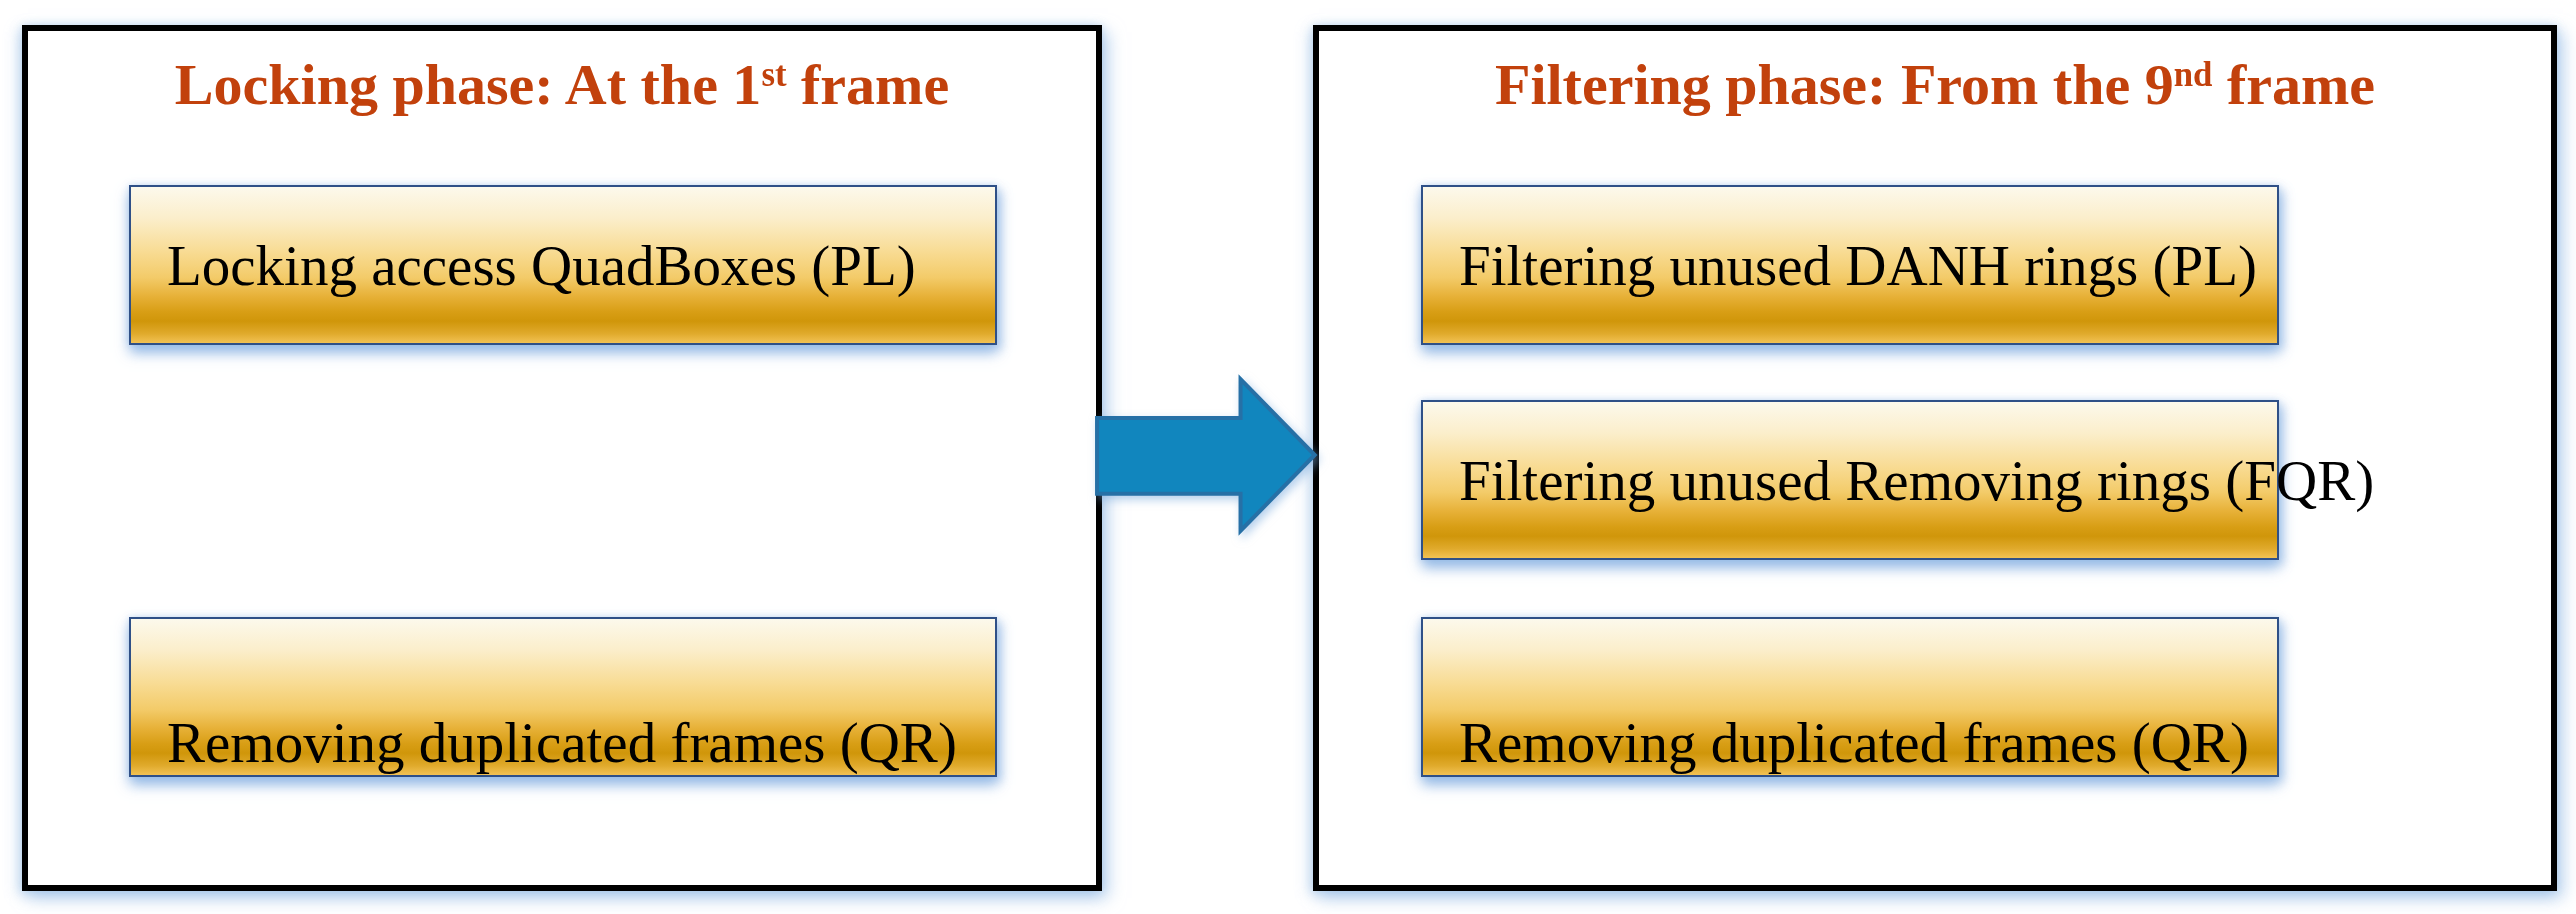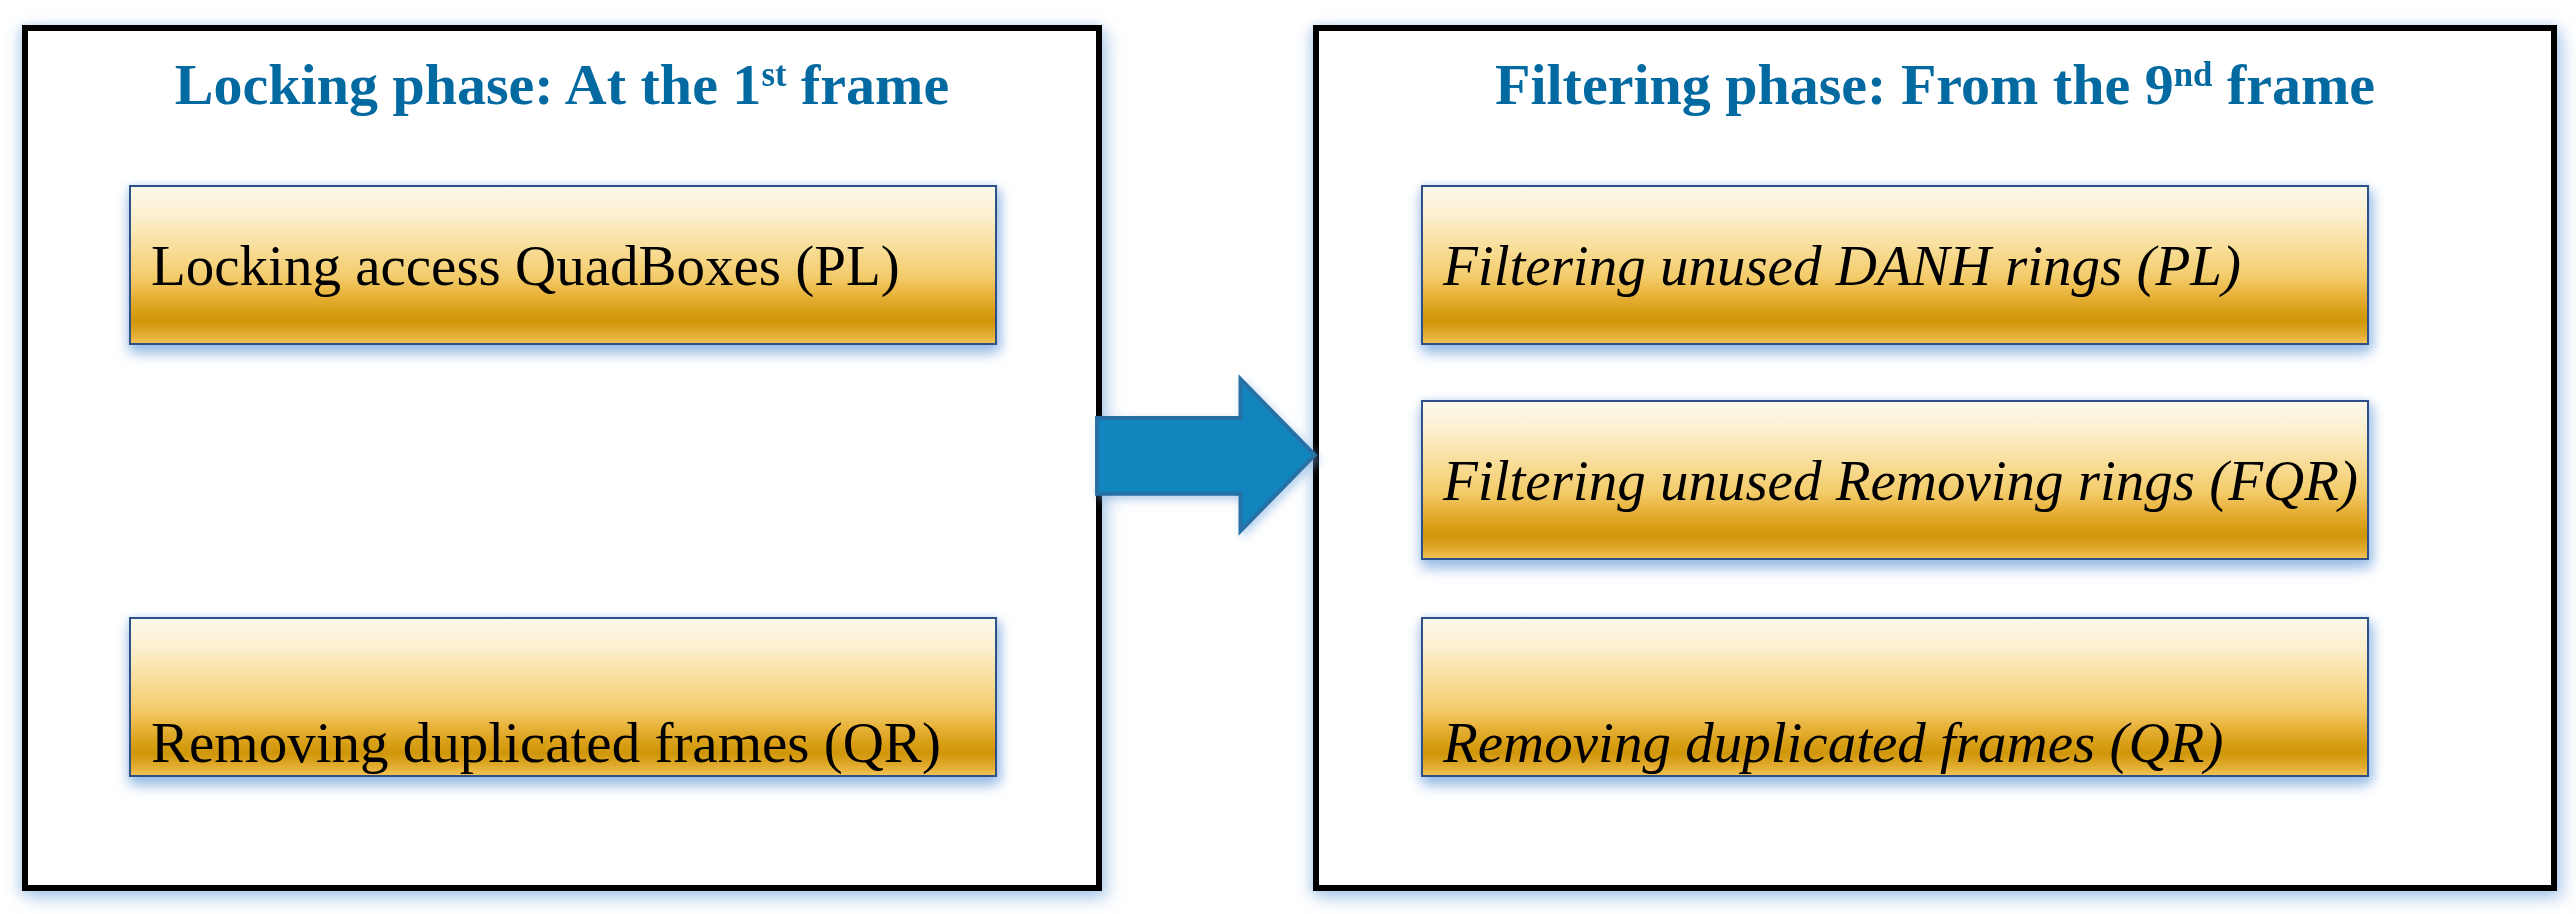--- a/index.html
+++ b/index.html
@@ -23,56 +23,56 @@
                 0 0 8px rgba(143, 184, 228, 0.30);
   }
   .panel--left  { left: 22px;   width: 1080px; }
   .panel--right { left: 1313px; width: 1244px; }
   .panel-title {
     margin-top: 21px;
     text-align: center;
     font-weight: bold;
     font-size: 58px;
     line-height: 1.15;
-    color: #0369a1;
+    color: #c2410c;
     white-space: nowrap;
   }
   .sup {
     font-size: 0.60em;
     position: relative;
     top: -0.52em;
     font-weight: bold;
   }
   .gold-box {
     position: absolute;
     height: 160px;
     box-sizing: border-box;
     border: 2.4px solid #2F5087;
     display: flex;
     align-items: center;
-    padding-left: 20px;
+    padding-left: 36px;
     font-size: 57px;
     color: #000000;
     white-space: nowrap;
     background: linear-gradient(180deg,
       #FCF9EC 0%,
       #FBEECB 20%,
       #F8DB92 42%,
       #F3CB69 58%,
       #E7B138 70%,
       #D89E15 80%,
       #D0960A 86%,
       #E0AA2C 94%,
       #F2C254 100%);
     box-shadow: 0 8px 13px rgba(140, 180, 228, 0.80),
                 4.8px 4.8px 9.7px rgba(140, 180, 228, 0.45),
                 0 0 6.5px rgba(140, 180, 228, 0.35);
   }
   .panel--left  .gold-box { left: 101px; width: 868px; }
-  .panel--right .gold-box { left: 102px; width: 948px; font-style: italic; }
+  .panel--right .gold-box { left: 102px; width: 858px; }
   .gold-box.b1 { top: 154px; }
   .gold-box.b2 { top: 369px; }
   .gold-box.b3 { top: 586px; align-items: flex-end; }
   #arrow-svg {
     position: absolute;
     left: 1097px;
     top: 376px;
     width: 221px;
     height: 158px;
     overflow: visible;

